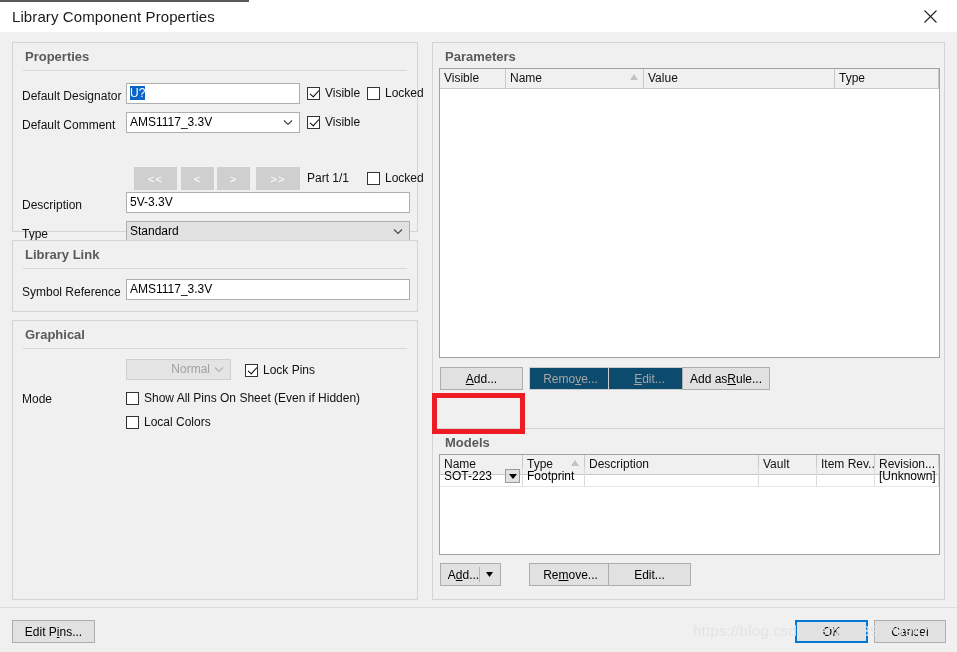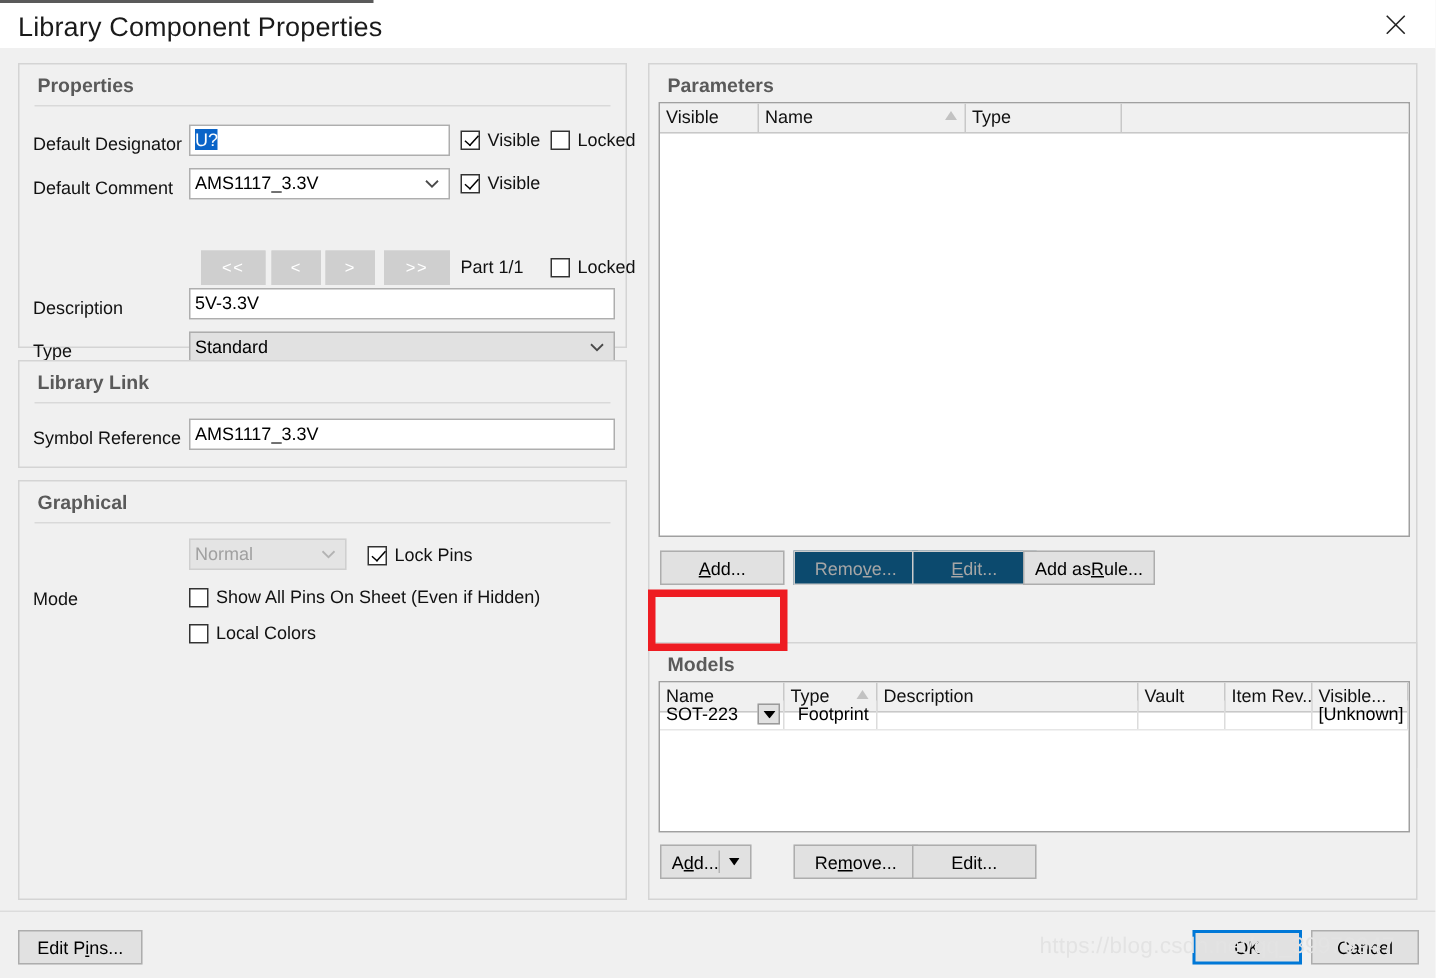--- a/index.html
+++ b/index.html
@@ -27,21 +27,21 @@
   }
   .title-edge {
     position: absolute;
     left: 0; top: 0;
     width: 249px; height: 2px;
     background: #5a5a5a;
   }
   .title-text {
     position: absolute;
     left: 12px; top: 8px;
-    font-size: 18px;
+    font-size: 15px;
     color: #1a1a1a;
     letter-spacing: .1px;
   }
   .close-btn {
     position: absolute;
     right: 6px; top: 2px;
     width: 42px; height: 28px;
     display: flex; align-items: center; justify-content: center;
     cursor: default;
   }
@@ -128,20 +128,21 @@
     display: flex; align-items: center; justify-content: center;
   }
   .combo.filled {
     background: #e1e1e1;
     border: 1px solid #adadad;
   }
   .combo.disabled {
     background: #e4e4e4;
     border: 1px solid #cfcfcf;
     color: #a0a0a0;
+    text-align: right;
   }
 
   
   .chk {
     position: absolute;
     display: flex;
     align-items: center;
     gap: 5px;
     font-size: 12px;
     color: #111111;
@@ -407,20 +408,21 @@
   <div class="group" id="grp-parameters">
     <div class="group-title">Parameters</div>
 
     <div class="table" style="left:6px; top:25px; width:501px; height:290px;">
       <div class="thead">
         <div class="th" style="width:66px;">Visible</div>
         <div class="th" style="width:138px;">
           <span>Name</span>
           <span class="sortmark"></span>
         </div>
+        <div class="th" style="width:191px;">Value</div>
         <div class="th" style="width:104px;">Type</div>
       </div>
     </div>
 
     <div class="btn" style="left:7px; top:324px; width:83px;"><u>A</u>dd...</div>
     <div class="btn disabled" style="left:96px; top:324px; width:83px;">Remo<u>v</u>e...</div>
     <div class="btn disabled" style="left:175px; top:324px; width:83px;"><u>E</u>dit...</div>
     <div class="btn" style="left:249px; top:324px; width:88px;align-items:center;">Add as <u>R</u>ule...</div>
   </div>
 
@@ -430,32 +432,32 @@
     <div class="table" style="left:6px; top:25px; width:501px; height:101px;">
       <div class="thead">
         <div class="th" style="width:83px;">Name</div>
         <div class="th" style="width:62px;">
           <span>Type</span>
           <span class="sortmark"></span>
         </div>
         <div class="th" style="width:174px;">Description</div>
         <div class="th" style="width:58px;">Vault</div>
         <div class="th" style="width:58px;">Item Rev...</div>
-        <div class="th" style="width:64px;">Visible...</div>
+        <div class="th" style="width:64px;">Revision...</div>
       </div>
       <div class="trow" style="top:12px;">
         <div class="td" style="width:83px;">
           <span>SOT-223</span>
           <span class="cell-combo-arrow">
             <svg width="8" height="5" viewBox="0 0 8 5">
                 <polygon points="0,0 8,0 4,5" fill="#000"></polygon>
               </svg>
           </span>
         </div>
-        <div class="td" style="width:62px;text-align:center;">Footprint</div>
+        <div class="td" style="width:62px;">Footprint</div>
         <div class="td" style="width:174px;"></div>
         <div class="td" style="width:58px;"></div>
         <div class="td" style="width:58px;"></div>
         <div class="td" style="width:64px;">[Unknown]</div>
       </div>
     </div>
 
     <div class="btn split" style="left:7px; top:134px; width:61px;">
       <span style="margin-right:14px;">A<u>d</u>d...</span>
       <span class="split-sep"></span>

